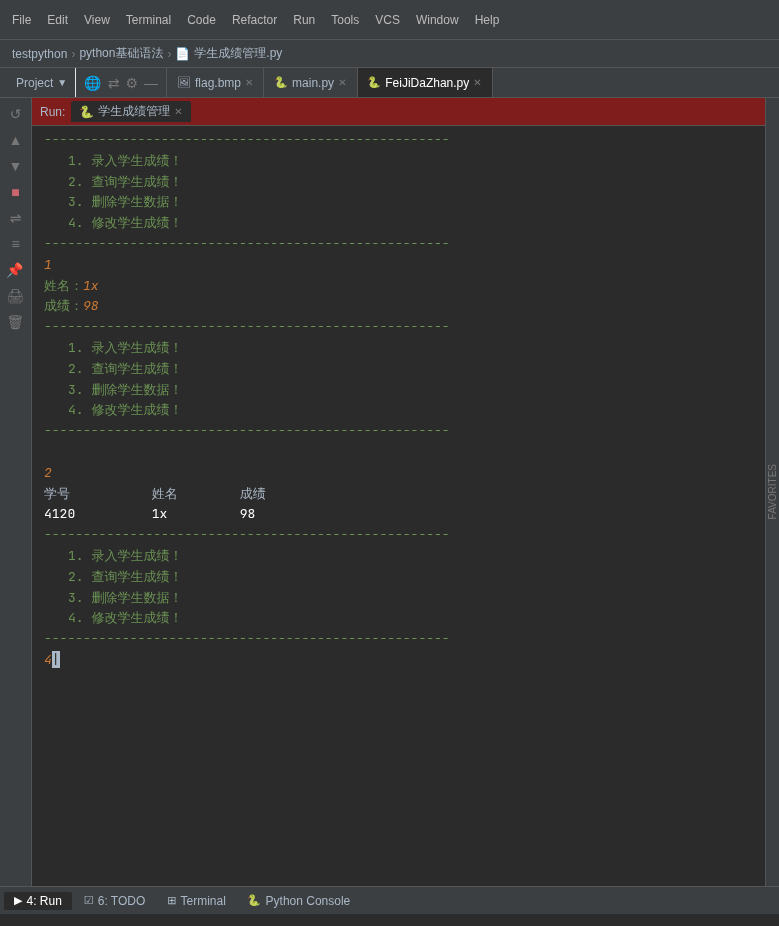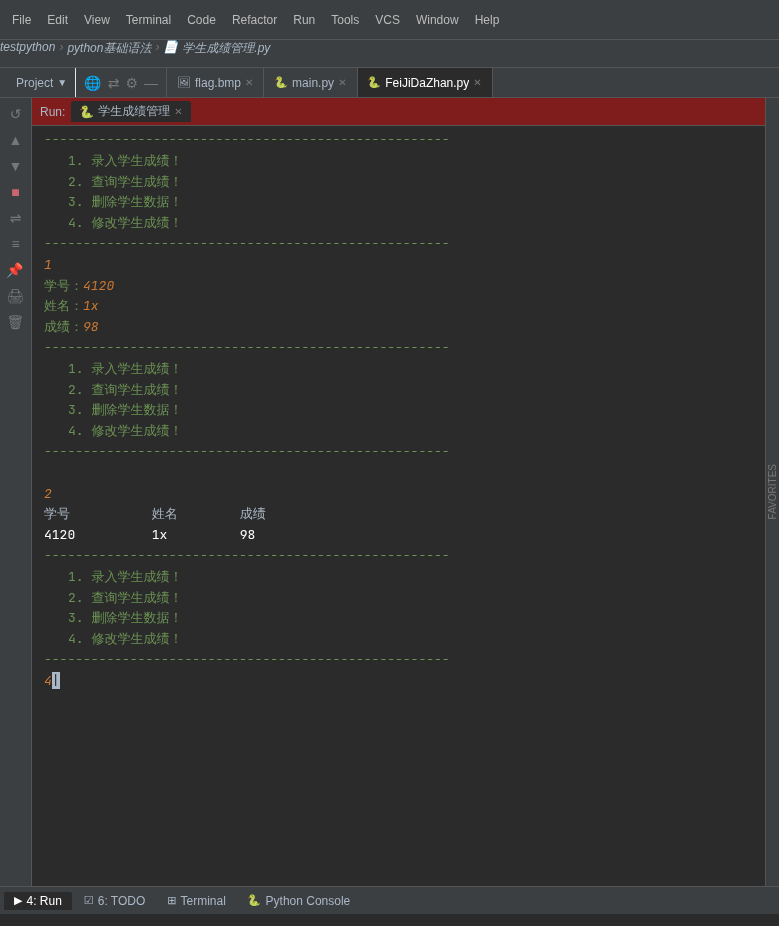--- a/index.html
+++ b/index.html
@@ -26,28 +26,27 @@
       color: #bbbbbb;
       padding: 2px 8px;
       font-size: 12px;
       cursor: pointer;
     }
 
     
     .breadcrumb-bar {
       background: #3c3f41;
       display: flex;
-      align-items: flex-start;
+      align-items: center;
       height: 28px;
-      padding: 0 0;
+      padding: 0 12px;
       border-bottom: 1px solid #555;
       font-size: 12px;
       color: #a9b7c6;
       gap: 4px;
-      font-style: italic;
     }
     .breadcrumb-sep { color: #777; }
     .breadcrumb-item { color: #a9b7c6; }
     .breadcrumb-item.active { color: #a9b7c6; }
 
     
     .tabbar {
       background: #3c3f41;
       display: flex;
       align-items: center;
@@ -300,23 +299,20 @@
       <div class="menu-item">2. 查询学生成绩！</div>
       <div class="menu-item">3. 删除学生数据！</div>
       <div class="menu-item">4. 修改学生成绩！</div>
 
       
       <div class="divider-line">----------------------------------------------------</div>
 
       
       <div><span class="input-val">1</span></div>
       <div>
-        <span class="label-text">学号：</span><span class="input-val">4120</span>
-      </div>
-      <div>
         <span class="label-text">姓名：</span><span class="input-val">1x</span>
       </div>
       <div>
         <span class="label-text">成绩：</span><span class="input-val">98</span>
       </div>
 
       
       <div class="divider-line">----------------------------------------------------</div>
 
       

